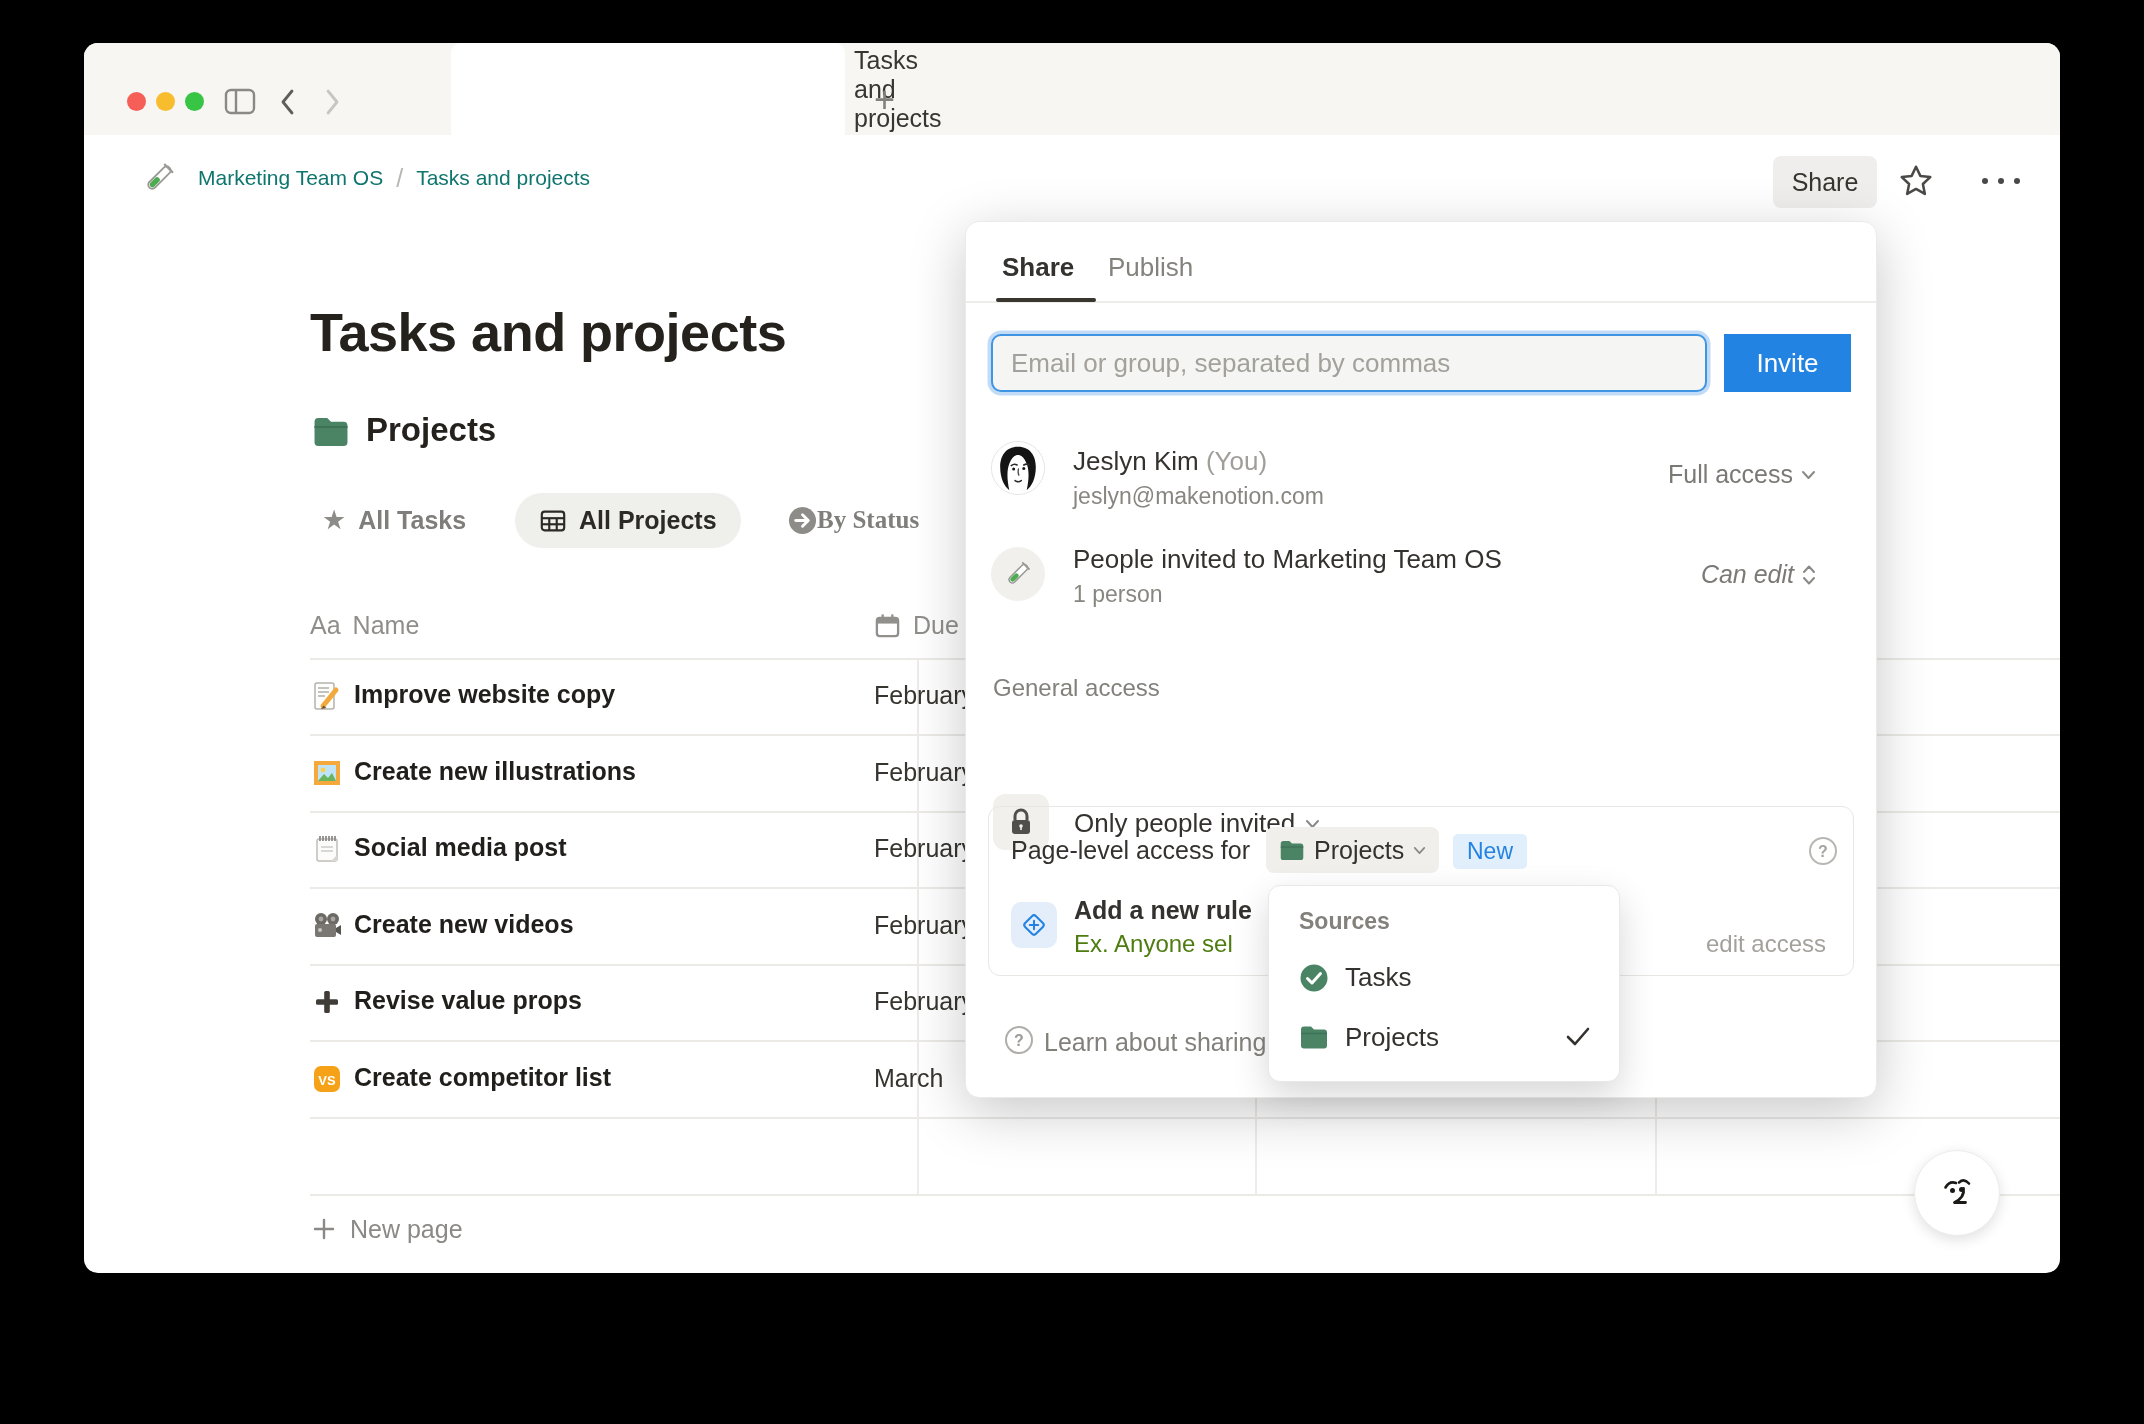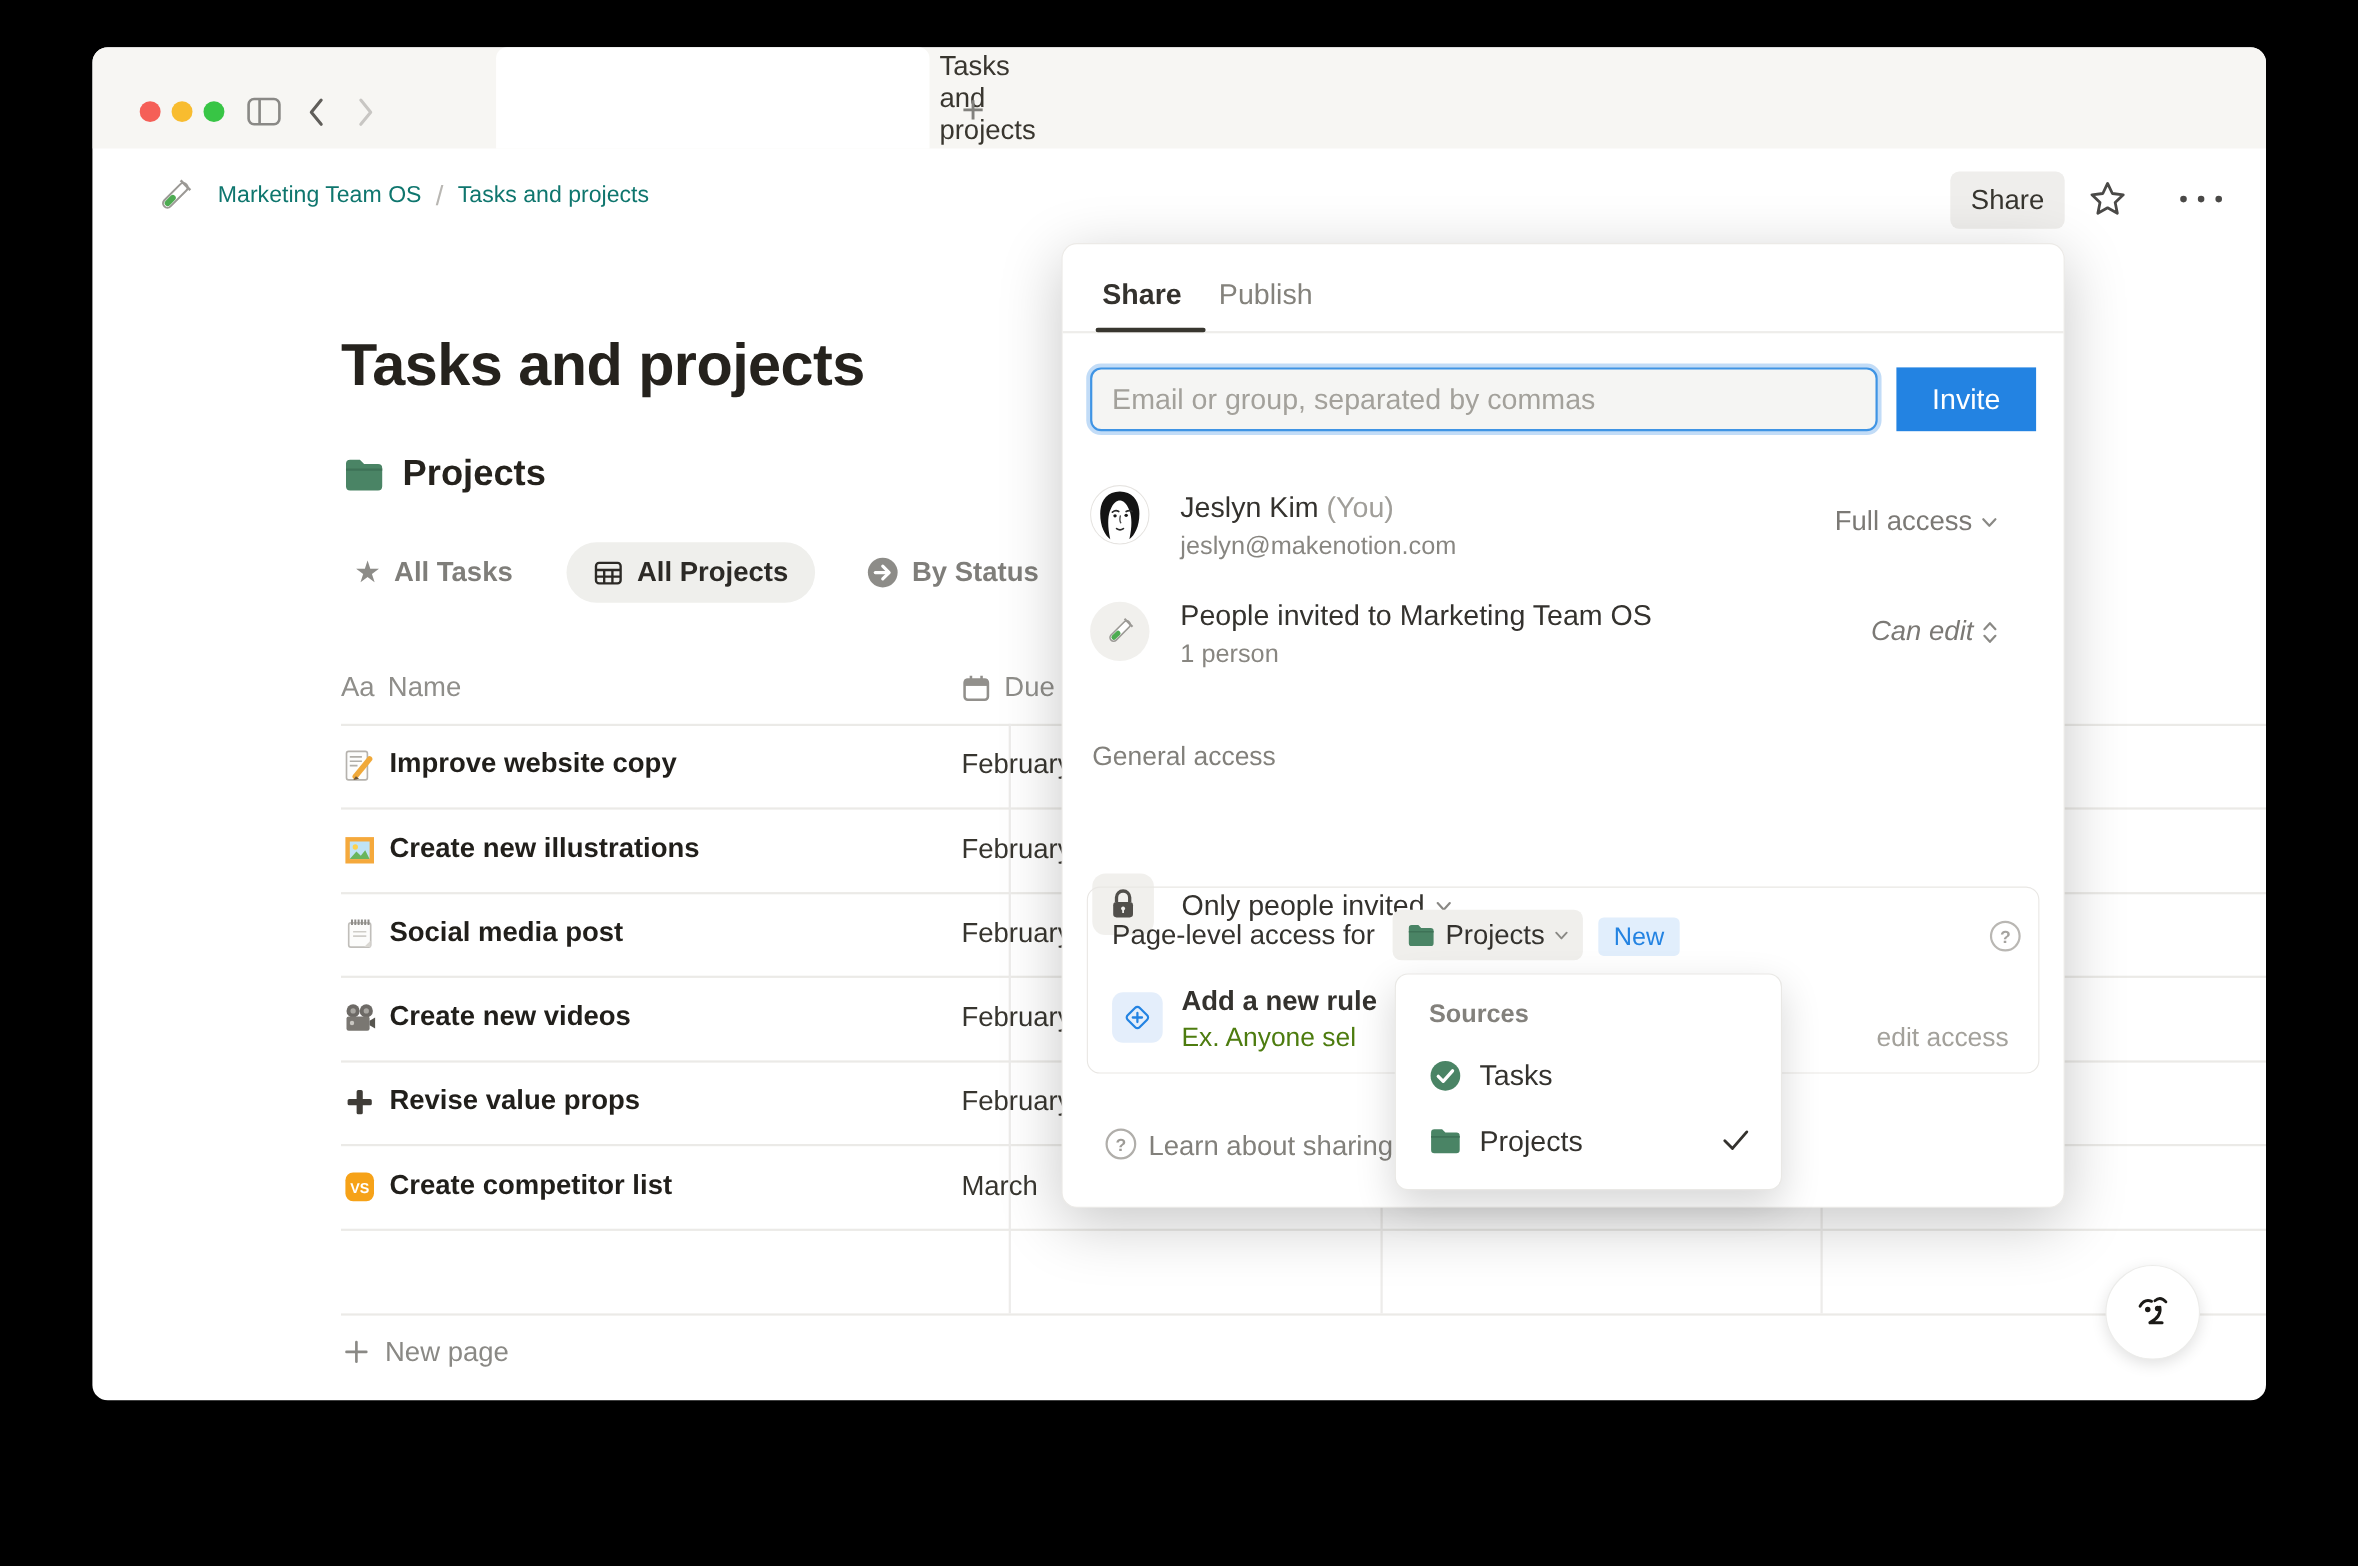--- a/index.html
+++ b/index.html
@@ -107,21 +107,21 @@
     <div class="pill">
       <svg width="28" height="28" viewBox="0 0 30 30">
           <rect x="3" y="5" width="24" height="20" rx="3" fill="none" stroke="#2c2a26" stroke-width="2.3"></rect>
           <line x1="3" y1="12" x2="27" y2="12" stroke="#2c2a26" stroke-width="2.3"></line>
           <line x1="3" y1="18.5" x2="27" y2="18.5" stroke="#2c2a26" stroke-width="2.3"></line>
           <line x1="11" y1="12" x2="11" y2="25" stroke="#2c2a26" stroke-width="2.3"></line>
           <line x1="19" y1="12" x2="19" y2="25" stroke="#2c2a26" stroke-width="2.3"></line>
         </svg>
       <span>All Projects</span>
     </div>
-    <div class="abs row" style="left:704px;top:452px;height:50px;gap:12px;cursor:pointer;">
+    <div class="abs row" style="left:704px;top:452px;height:50px;cursor:pointer;font-family:Liberation Serif, serif;">
       <svg width="29" height="29" viewBox="0 0 30 30">
           <circle cx="15" cy="15" r="14" fill="#8d8c88"></circle>
           <line x1="8" y1="15" x2="20" y2="15" stroke="#fff" stroke-width="3" stroke-linecap="round"></line>
           <polyline points="15,9 21,15 15,21" fill="none" stroke="#fff" stroke-width="3" stroke-linecap="round" stroke-linejoin="round"></polyline>
         </svg>
       <span class="view-label">By Status</span>
     </div>
 
     <div class="abs row" style="left:226px;top:560px;height:44px;gap:12px;">
       <span class="th" style="font-weight:400;">Aa</span>

